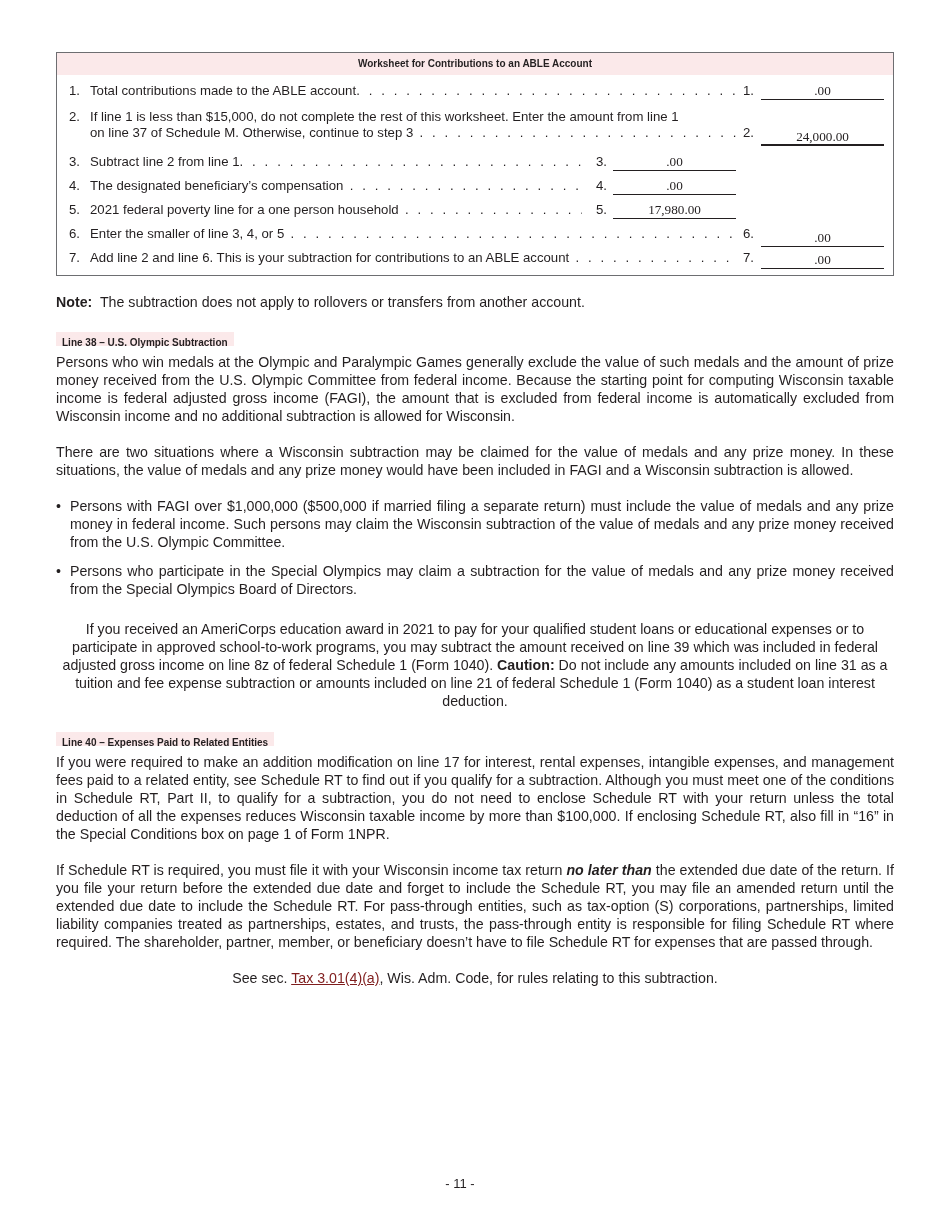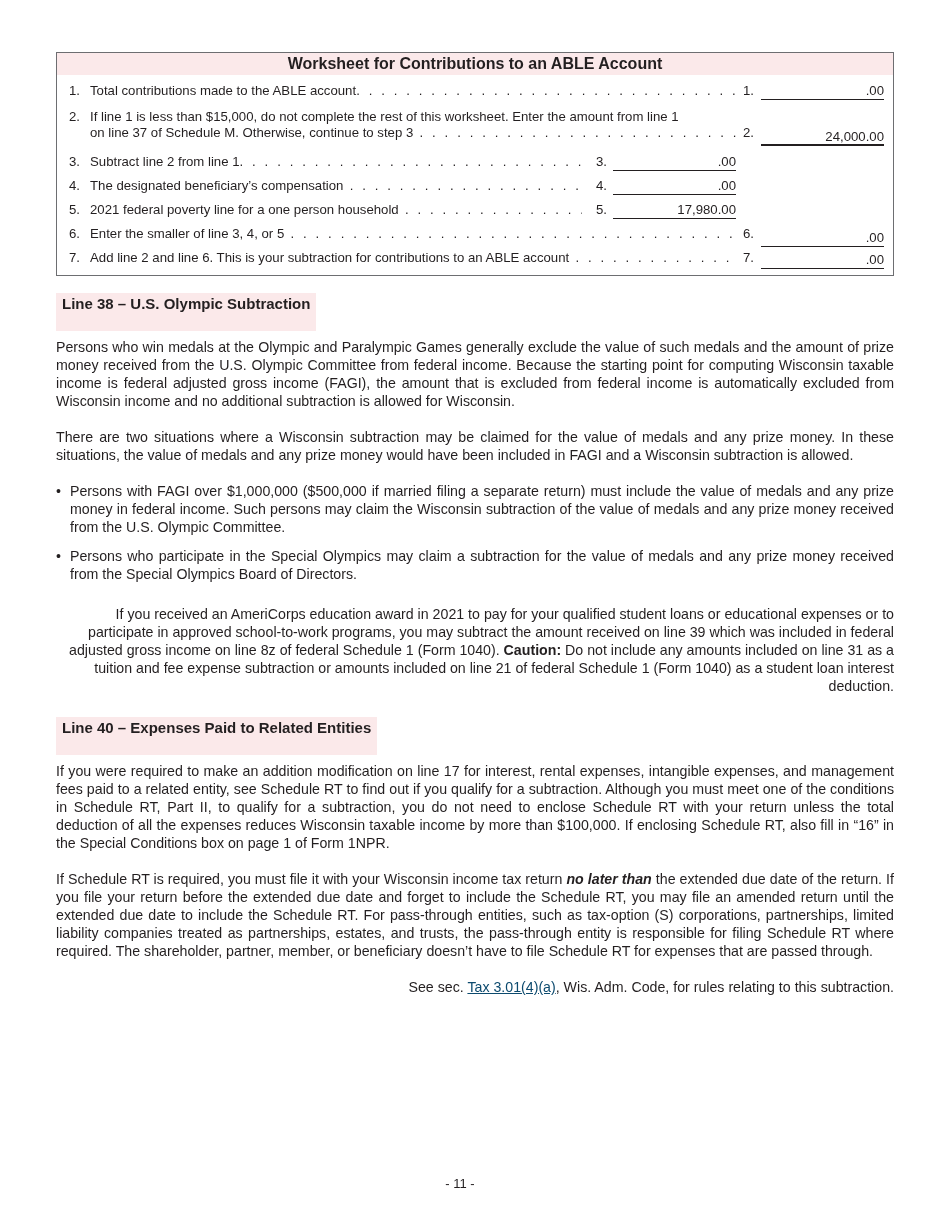--- a/index.html
+++ b/index.html
@@ -6,73 +6,74 @@
     html, body { width: 950px; height: 1230px; background: #ffffff; }
     body {
       font-family: "Liberation Sans", sans-serif;
       font-size: 14.2px;
       color: #231f20;
       line-height: 18px;
       position: relative;
     }
     .page { position: absolute; left: 56px; top: 52px; width: 838px; }
     p.body { text-align: justify; }
-    p.ragged { text-align: right; }
+    p.ragged { text-align: center; }
     .intro { margin-bottom: 19px; }
 
     .worksheet {
       border: 1px solid #6d6e71;
       width: 838px;
       margin-bottom: 17px;
     }
     .ws-title {
       background: #fbe9ea;
       text-align: center;
       font-weight: bold;
-      font-size: 16px;
+      font-size: 10px;
       height: 22px;
       line-height: 22px;
     }
     .ws-body { position: relative; height: 200px; font-size: 13.2px; }
     .ws-row { position: absolute; left: 0; width: 100%; height: 18px; line-height: 18px; }
     .ws-num { position: absolute; left: 12px; }
     .ws-text { position: absolute; left: 33px; white-space: nowrap; overflow: hidden; }
     .ws-dots { color: #231f20; letter-spacing: 2.6px; }
     .ws-label { position: absolute; }
     .ws-field {
       position: absolute;
       border-bottom: 1px solid #231f20;
-      text-align: right;
+      text-align: center;
       height: 18px;
       line-height: 18px;
+      font-family: Liberation Serif, serif;
     }
     .ws-field.thick { border-bottom-width: 2px; }
     .right-field { left: 704px; width: 123px; }
     .mid-field { left: 556px; width: 123px; }
     .right-label { left: 686px; }
     .mid-label { left: 539px; }
 
     .note { margin-bottom: 21px; }
     .note b { font-weight: bold; }
 
     .section-head {
       display: inline-block;
       background: #fbe9ea;
       font-weight: bold;
-      font-size: 15px;
+      font-size: 10px;
       padding: 2px 6px 2px 6px;
-      height: 38px;
+      height: 14px;
       line-height: 18px;
       margin-bottom: 7px;
     }
     .para-gap { margin-bottom: 18px; }
     ul.bullets { list-style: none; }
     ul.bullets li { position: relative; padding-left: 14px; text-align: justify; margin-bottom: 11px; }
     ul.bullets li .dot { position: absolute; left: 0; top: 0; }
-    .link { color: #0c4a6e; text-decoration: underline; }
+    .link { color: #7f1d1d; text-decoration: underline; }
     .footer {
       position: absolute;
       top: 1175px;
       left: 0;
       width: 920px;
       text-align: center;
       font-size: 13px;
     }
   </style>
 </head>
@@ -147,20 +148,24 @@
         <span class="ws-text" style="width:648px;">
           <span>Add line 2 and line 6. This is your subtraction for contributions to an ABLE account</span><span class="ws-dots"> . . . . . . . . . . . . . . . . . . . . . . . . . . . . . . . . . .</span>
         </span>
         <span class="ws-label right-label">7.</span>
         <span class="ws-field right-field" style="top:2px;">.00</span>
       </div>
 
     </div>
   </div>
 
+  <p class="note">
+    <b>Note:</b>&nbsp;
+    <span>The subtraction does not apply to rollovers or transfers from another account.</span>
+  </p>
 
   
   <div class="section-head">Line 38 – U.S. Olympic Subtraction</div>
   <p class="body para-gap">Persons who win medals at the Olympic and Paralympic Games generally exclude the value of such medals and the amount of prize money received from the U.S. Olympic Committee from federal income. Because the starting point for computing Wisconsin taxable income is federal adjusted gross income (FAGI), the amount that is excluded from federal income is automatically excluded from Wisconsin income and no additional subtraction is allowed for Wisconsin.</p>
   <p class="body para-gap">There are two situations where a Wisconsin subtraction may be claimed for the value of medals and any prize money. In these situations, the value of medals and any prize money would have been included in FAGI and a Wisconsin subtraction is allowed.</p>
   <ul class="bullets">
     <li>
       <span class="dot">•</span>
       <span>Persons with FAGI over $1,000,000 ($500,000 if married filing a separate return) must include the value of medals and any prize money in federal income. Such persons may claim the Wisconsin subtraction of the value of medals and any prize money received from the U.S. Olympic Committee.</span>
     </li>

